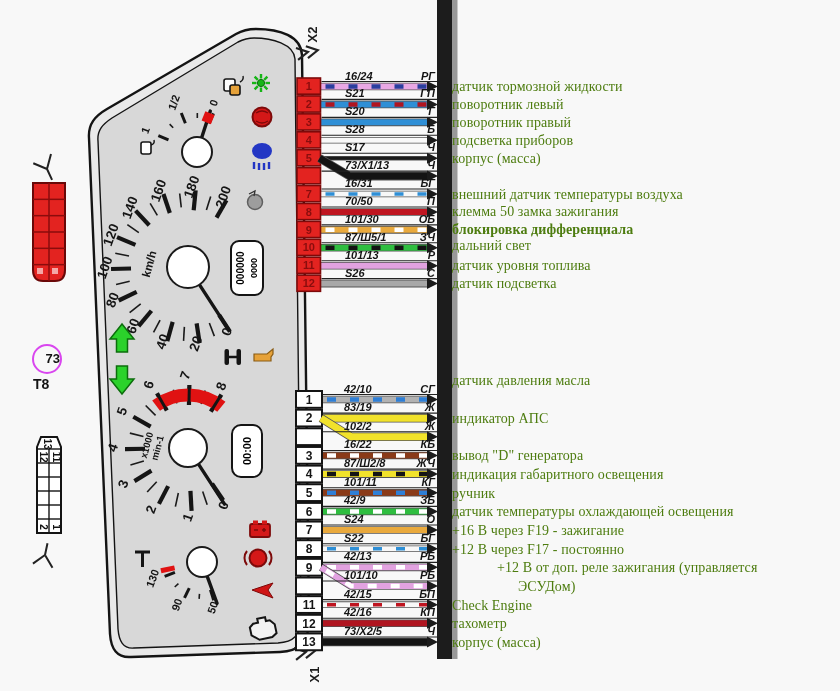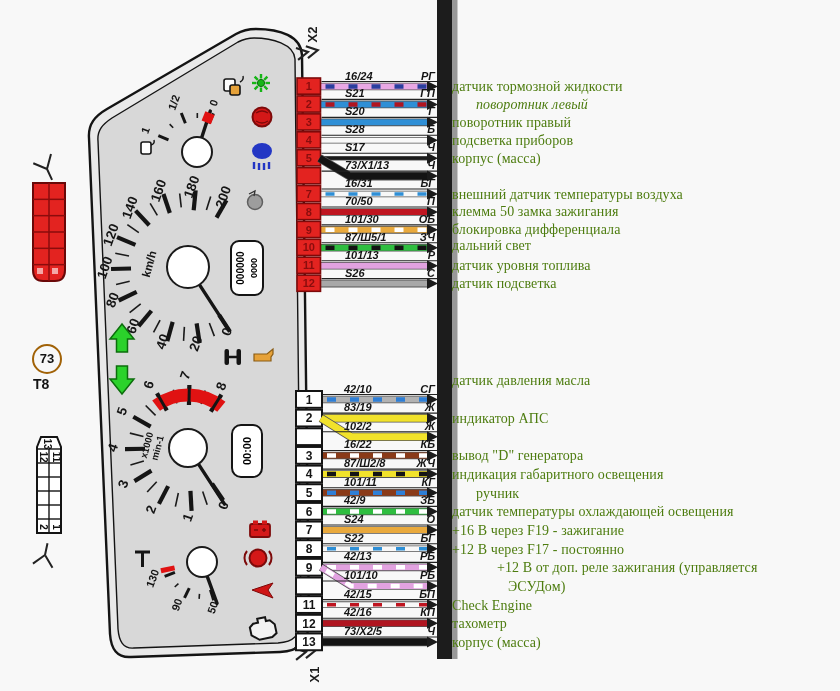--- a/index.html
+++ b/index.html
@@ -6,22 +6,22 @@
   #stage{position:relative;width:840px;height:691px;background:#f8f8f8;overflow:hidden;
          font-family:"Liberation Sans",sans-serif}
   #art{position:absolute;left:0;top:0}
   svg text{font-family:"Liberation Sans",sans-serif}
   .wl{font-style:italic;font-weight:bold;font-size:11px;fill:#141414}
   .pn{font-weight:bold}
   .gl{font-weight:bold;fill:#151515}
   .desc{position:absolute;font-family:"Liberation Serif",serif;font-size:14px;
         color:#4d7c0f;white-space:nowrap;line-height:16px;letter-spacing:.1px}
   .tag{position:absolute;font-weight:bold;font-size:13px;color:#1c1c1c;transform:rotate(-90deg)}
-  .refcircle{position:absolute;left:32px;top:344px;width:26px;height:26px;border:2px solid #a16207;
-             border-radius:50%;text-align:center;line-height:26px;font-weight:bold;font-size:13px;color:#141414}
+  .refcircle{position:absolute;left:32px;top:344px;width:26px;height:26px;border:2px solid #d946ef;
+             border-radius:50%;text-align:right;line-height:26px;font-weight:bold;font-size:13px;color:#141414}
   .reflabel{position:absolute;left:33px;top:376px;font-weight:bold;font-size:14px;color:#141414}
 </style>
 </head>
 <body>
 
 <div id="stage">
   <svg id="art" width="840" height="691" viewBox="0 0 840 691">
       <rect x="437" y="0" width="15" height="659" fill="#1c1c1c"></rect>
       <rect x="452" y="0" width="5.5" height="659" fill="#989898"></rect>
       <g>
@@ -535,39 +535,39 @@
     </svg>
 
   <div class="tag" style="left:305px;top:27px">X2</div>
   <div class="tag" style="left:307px;top:667px">X1</div>
 
   <div class="refcircle">73</div>
   <div class="reflabel">T8</div>
 
   <div id="desc-x2">
       <div class="desc" style="left: 452px; top: 79px;">датчик тормозной жидкости</div>
-      <div class="desc" style="left: 476px; top: 96.92px; font-style: italic;">поворотник левый</div>
+      <div class="desc" style="left: 452px; top: 96.92px;">поворотник левый</div>
       <div class="desc" style="left: 452px; top: 114.84px;">поворотник правый</div>
       <div class="desc" style="left: 452px; top: 132.76px;">подсветка приборов</div>
       <div class="desc" style="left: 452px; top: 150.68px;">корпус (масса)</div>
       <div class="desc" style="left: 452px; top: 186.52px;">внешний датчик температуры воздуха</div>
       <div class="desc" style="left: 452px; top: 204.44px;">клемма 50 замка зажигания</div>
-      <div class="desc" style="left: 452px; top: 222.36px;">блокировка дифференциала</div>
+      <div class="desc" style="left: 452px; top: 222.36px; font-weight: bold;">блокировка дифференциала</div>
       <div class="desc" style="left: 452px; top: 238px;">дальний свет</div>
       <div class="desc" style="left: 452px; top: 258.2px;">датчик уровня топлива</div>
       <div class="desc" style="left: 452px; top: 276.12px;">датчик подсветка</div>
     </div>
   <div id="desc-x1">
       <div class="desc" style="left: 452px; top: 373px;">датчик давления масла</div>
       <div class="desc" style="left: 452px; top: 411.15px;">индикатор АПС</div>
       <div class="desc" style="left: 452px; top: 448.45px;">вывод "D" генератора</div>
       <div class="desc" style="left: 452px; top: 467.1px;">индикация габаритного освещения</div>
-      <div class="desc" style="left: 452px; top: 485.75px; margin-left: 24px;">ручник</div>
+      <div class="desc" style="left: 452px; top: 485.75px;">ручник</div>
       <div class="desc" style="left: 452px; top: 504.4px;">датчик температуры охлаждающей освещения</div>
       <div class="desc" style="left: 452px; top: 523.05px;">+16 В через F19 - зажигание</div>
       <div class="desc" style="left: 452px; top: 541.7px;">+12 В через F17 - постоянно</div>
       <div class="desc" style="left: 452px; top: 560.35px; padding-left: 45px;">+12 В от доп. реле зажигания (управляется</div>
-      <div class="desc" style="left: 468px; top: 579px; padding-left: 40px;">ЭСУДом)</div>
+      <div class="desc" style="left: 478px; top: 579px; padding-left: 40px;">ЭСУДом)</div>
       <div class="desc" style="left: 452px; top: 597.65px;">Check Engine</div>
       <div class="desc" style="left: 452px; top: 616.3px;">тахометр</div>
       <div class="desc" style="left: 452px; top: 634.95px;">корпус (масса)</div>
     </div>
 </div>
 
 </body></html>

